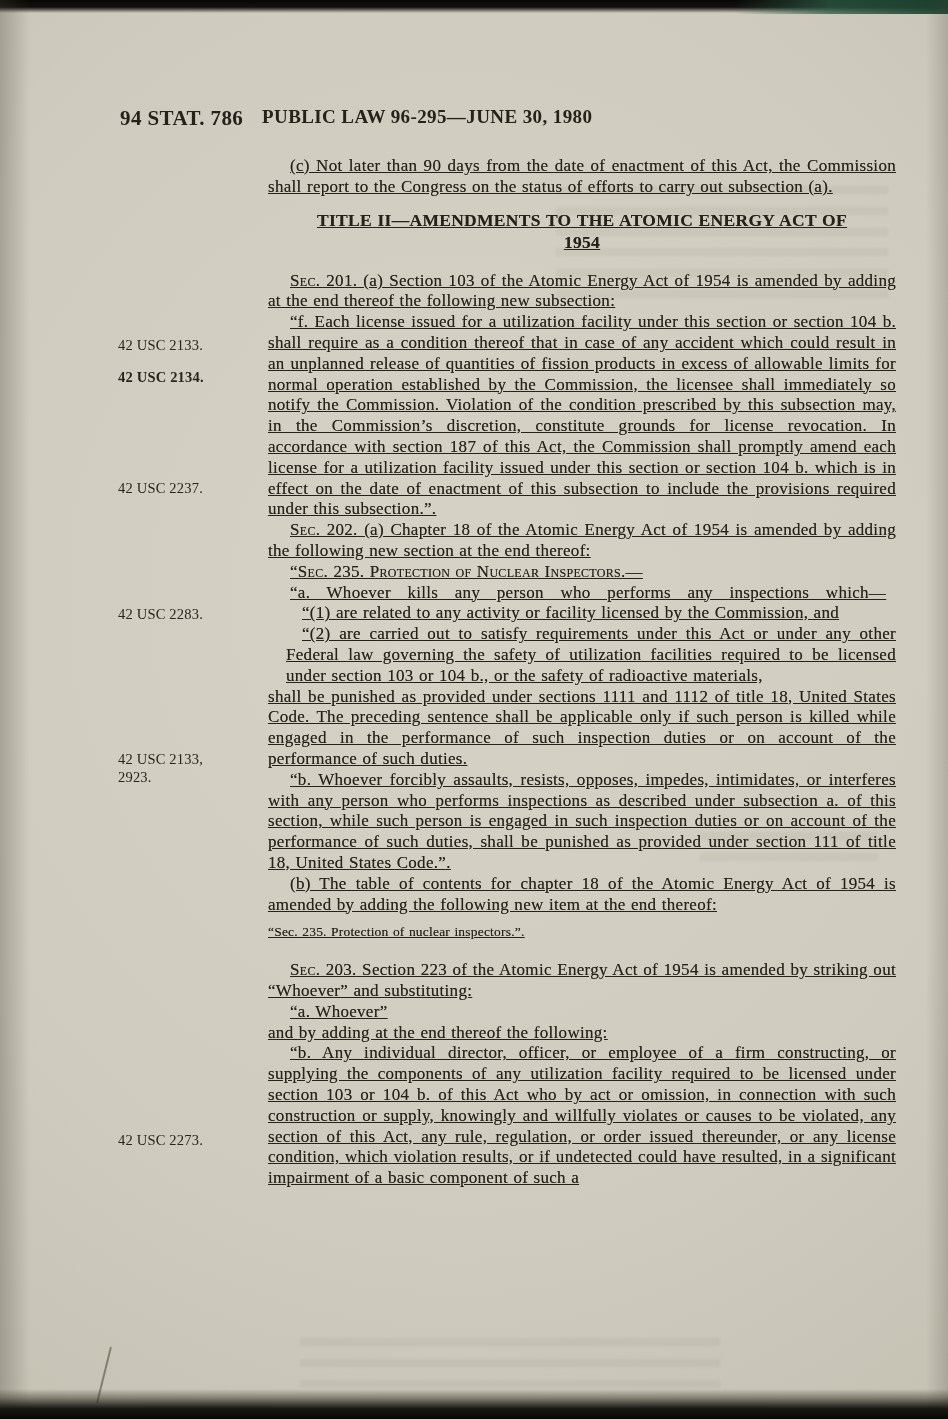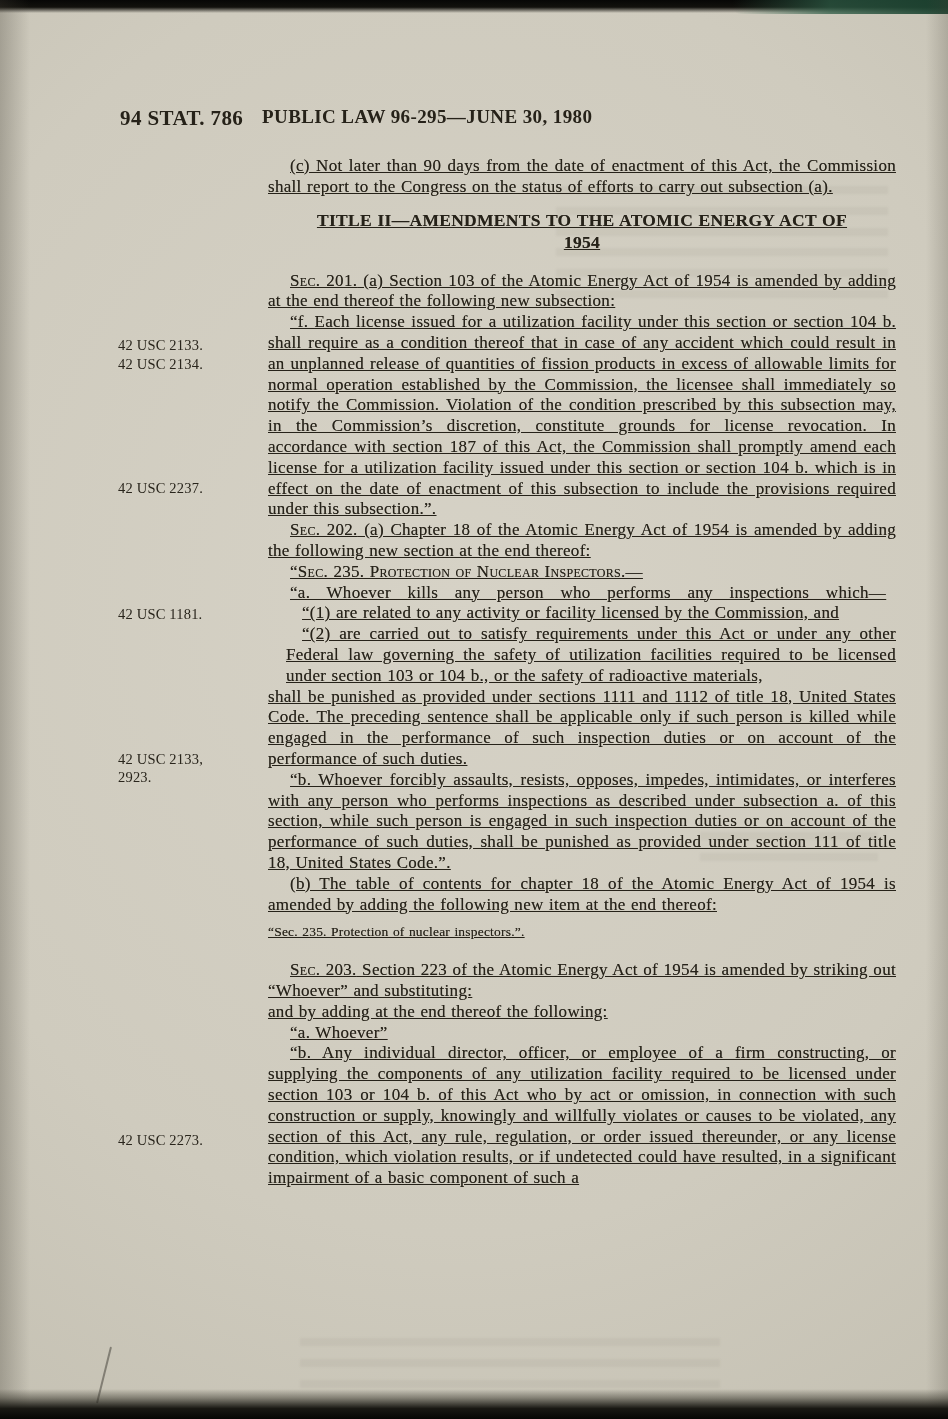--- a/index.html
+++ b/index.html
@@ -26,21 +26,21 @@
     background:repeating-linear-gradient(180deg, rgba(99,94,82,.13) 0px, rgba(99,94,82,.13) 8px, rgba(0,0,0,0) 8px, rgba(0,0,0,0) 20.8px);}
   .ghost-a{left:556px;top:186px;width:332px;height:124px;}
   .ghost-b{left:300px;top:1338px;width:420px;height:52px;}
   .ghost-c{left:700px;top:832px;width:178px;height:40px;}
 
   .header-stat{position:absolute;left:120px;top:106px;font-size:21px;font-weight:bold;letter-spacing:.4px;}
   .header-law{position:absolute;left:262px;top:106px;width:628px;text-align:left;font-size:19px;font-weight:bold;letter-spacing:.4px;}
 
   .margin-note{position:absolute;left:118px;width:134px;font-size:14.5px;line-height:17.5px;
     color:#29251c;letter-spacing:.2px;}
-  .note-2133{top:293px;margin-top:44px;} .note-2134{top:356px;} .note-2237{top:480px;}
+  .note-2133{top:293px;margin-top:44px;} .note-2134{top:369px;font-weight:bold;} .note-2237{top:480px;}
   .note-2283{top:606px;} .note-2133-2134{top:751px;} .note-2273{top:1132px;}
 
   .content{position:absolute;left:268px;top:156px;width:628px;
     font-size:17px;line-height:20.8px;text-align:justify;
     letter-spacing:.3px; word-spacing:.8px;
     text-shadow:0 0 .4px rgba(38,34,25,.55);text-decoration:underline;}
   .para{margin:0;}
   .indent{text-indent:22px;}
   .flush{text-indent:0;}
   .sub-item{margin-left:18px;text-indent:16px;}
@@ -62,21 +62,21 @@
   <div class="ghost ghost-a"></div>
   <div class="ghost ghost-b"></div>
   <div class="ghost ghost-c"></div>
 
   <div class="header-stat">94 STAT. 786</div>
   <div class="header-law">PUBLIC LAW 96-295—JUNE 30, 1980</div>
 
   <div class="margin-note note-2133">42 USC 2133.</div>
   <div class="margin-note note-2134">42 USC 2134.</div>
   <div class="margin-note note-2237">42 USC 2237.</div>
-  <div class="margin-note note-2283">42 USC 1181.</div>
+  <div class="margin-note note-2283">42 USC 2283.</div>
   <div class="margin-note note-2133-2134">
     <div>42 USC 2133,</div>
     <div>2923.</div>
   </div>
   <div class="margin-note note-2273">42 USC 2273.</div>
 
   <div class="content">
 
     <p class="para indent">(c) Not later than 90 days from the date of enactment of this Act, the Commission shall report to the Congress on the status of efforts to carry out subsection (a).</p>
 
@@ -102,23 +102,23 @@
     <p class="para flush">shall be punished as provided under sections 1111 and 1112 of title 18, United States Code. The preceding sentence shall be applicable only if such person is killed while engaged in the performance of such inspection duties or on account of the performance of such duties.</p>
 
     <p class="para indent">“b. Whoever forcibly assaults, resists, opposes, impedes, intimidates, or interferes with any person who performs inspections as described under subsection a. of this section, while such person is engaged in such inspection duties or on account of the performance of such duties, shall be punished as provided under section 111 of title 18, United States Code.”.</p>
 
     <p class="para indent">(b) The table of contents for chapter 18 of the Atomic Energy Act of 1954 is amended by adding the following new item at the end thereof:</p>
 
     <p class="para toc-line">“Sec. 235. Protection of nuclear inspectors.”.</p>
 
     <p class="para indent"><span class="sc">Sec. 203.</span><span> Section 223 of the Atomic Energy Act of 1954 is amended by striking out “Whoever” and substituting:</span></p>
 
+    <p class="para indent">“a. Whoever”</p>
+
     <p class="para flush">and by adding at the end thereof the following:</p>
-
-    <p class="para indent">“a. Whoever”</p>
 
     <p class="para indent">“b. Any individual director, officer, or employee of a firm constructing, or supplying the components of any utilization facility required to be licensed under section 103 or 104 b. of this Act who by act or omission, in connection with such construction or supply, knowingly and willfully violates or causes to be violated, any section of this Act, any rule, regulation, or order issued thereunder, or any license condition, which violation results, or if undetected could have resulted, in a significant impairment of a basic component of such a</p>
 
   </div>
 
   <div class="scratch"></div>
   <div class="edge-bottom"></div>
 
 </div>
 

